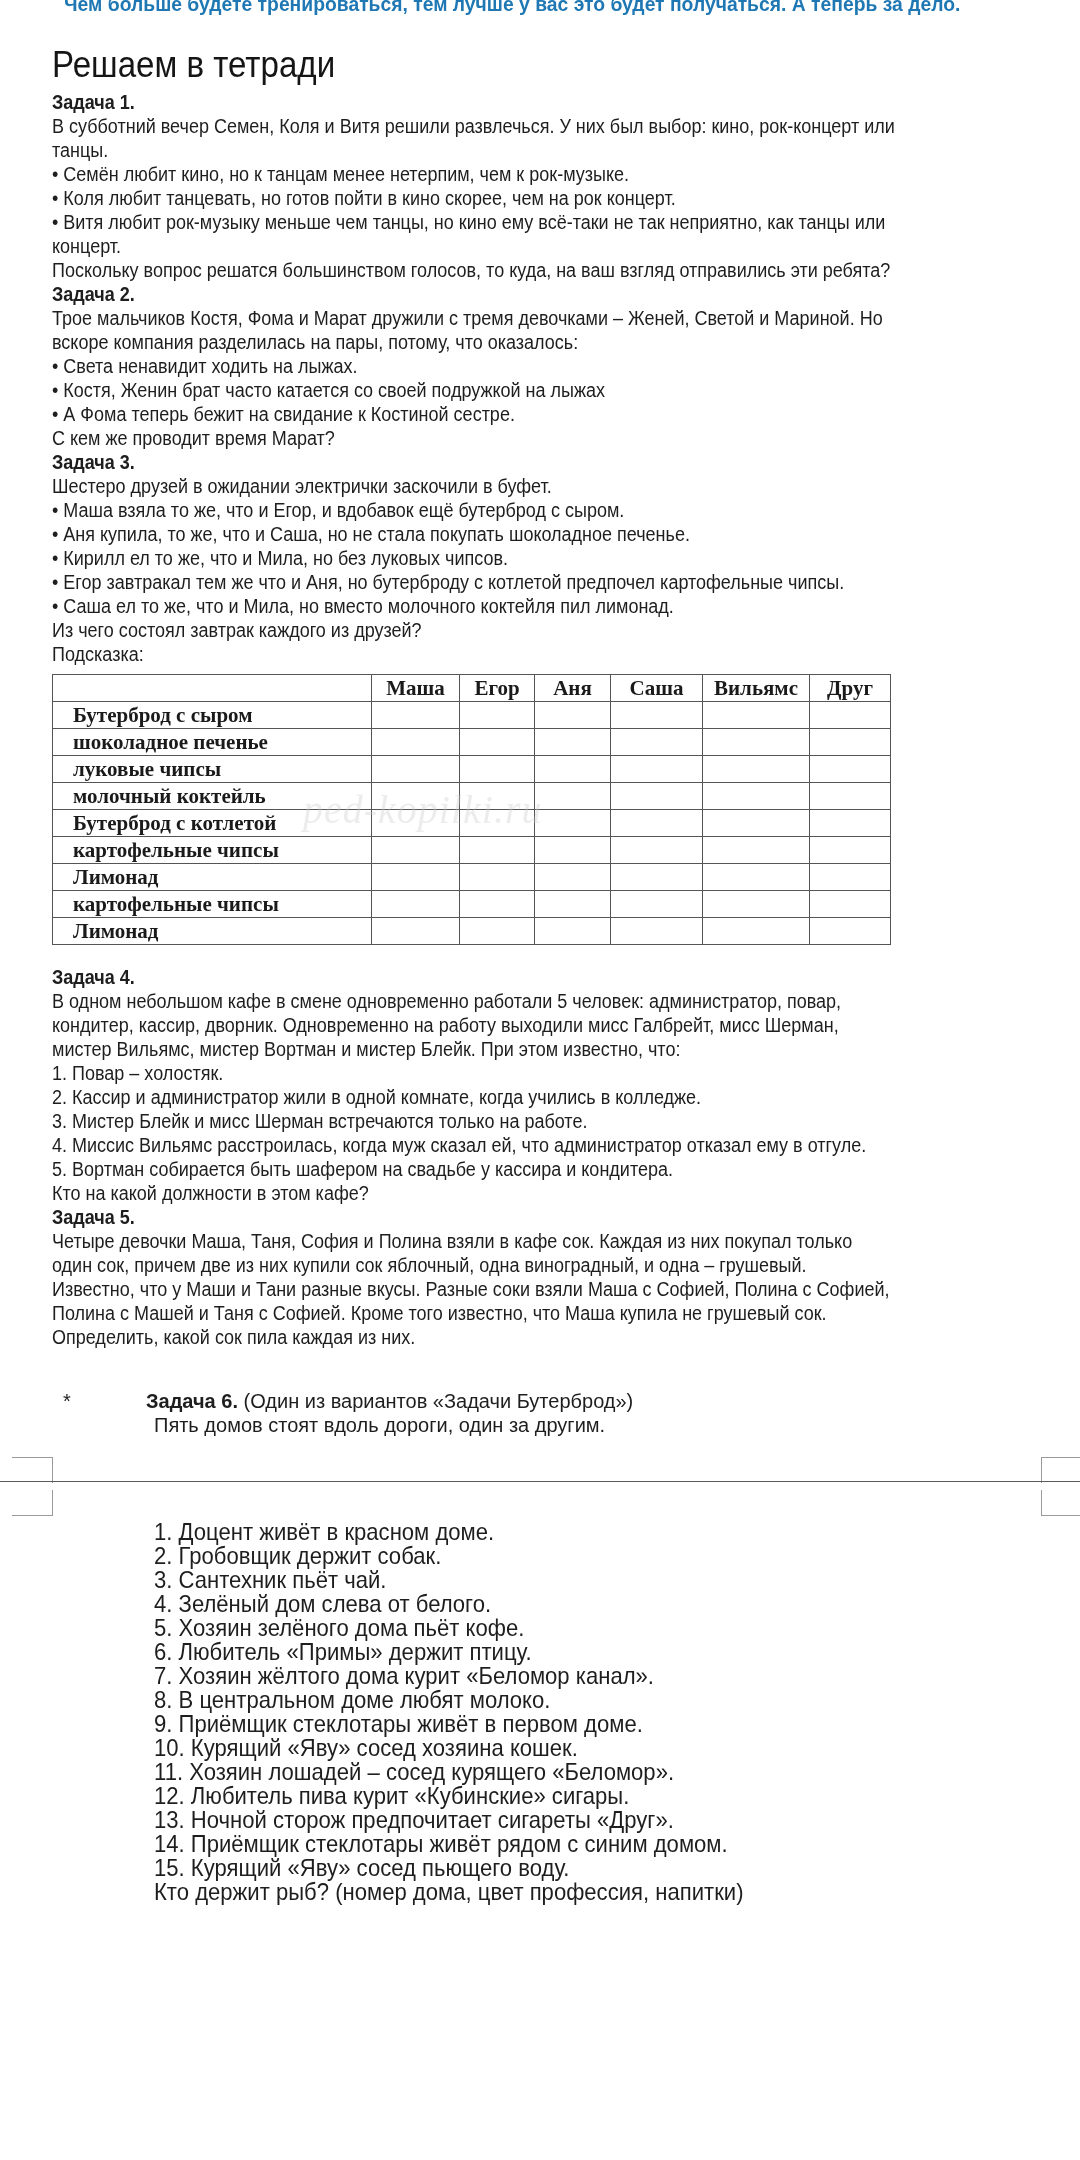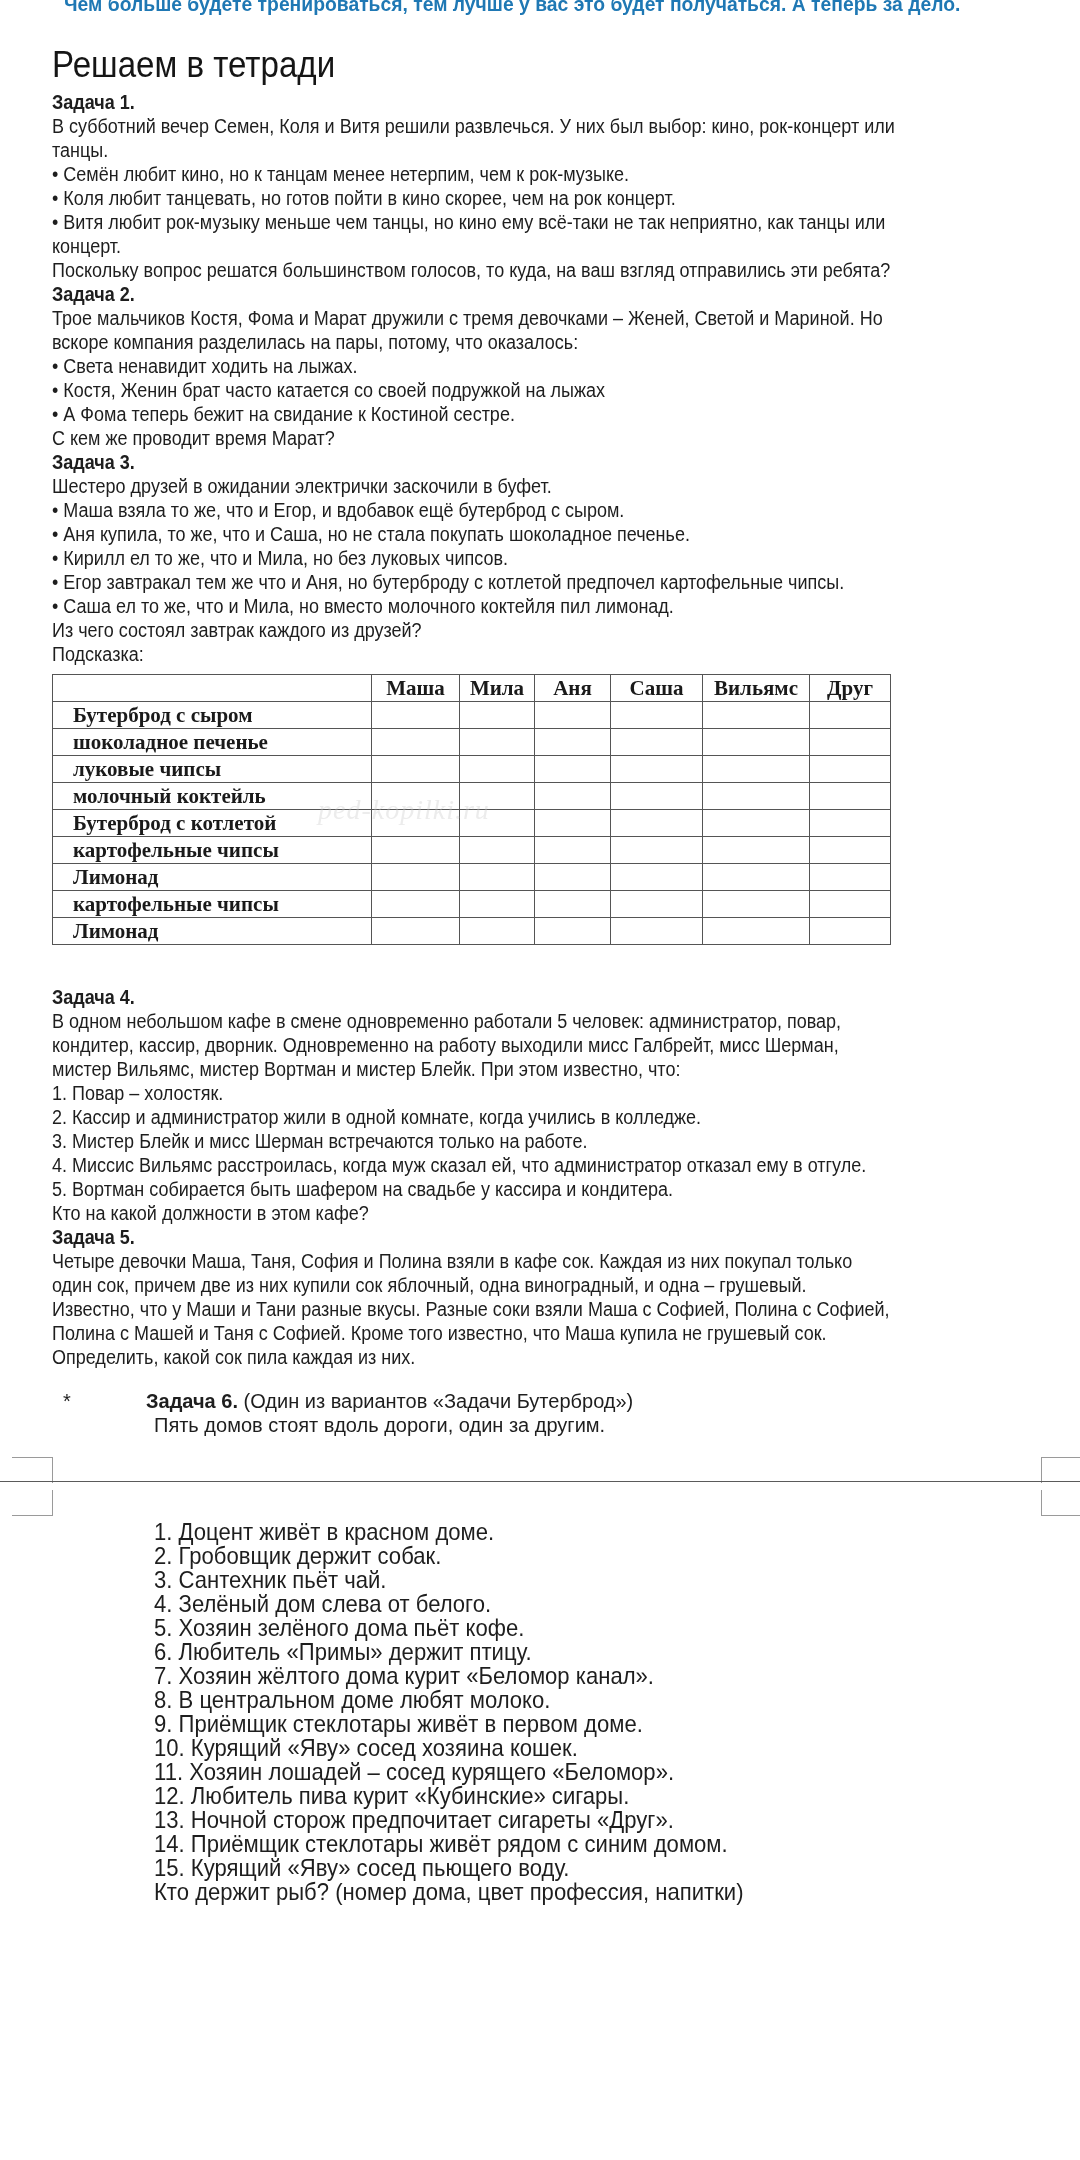--- a/index.html
+++ b/index.html
@@ -48,21 +48,21 @@
       color: #151515;
       transform: scaleX(0.92);
       transform-origin: left top;
     }
     .task-heading {
       font-weight: bold;
     }
     .hint-table-wrap {
       position: relative;
       margin-top: 8px;
-      margin-bottom: 40px;
+      margin-bottom: 20px;
     }
     table.hint-table {
       border-collapse: collapse;
       font-family: "Liberation Serif", "DejaVu Serif", serif;
       font-weight: bold;
       font-size: 21px;
       color: #1a1a1a;
     }
     table.hint-table td, table.hint-table th {
       border: 1.5px solid #555;
@@ -71,25 +71,25 @@
       text-align: center;
       font-weight: bold;
     }
     table.hint-table td.row-label {
       text-align: left;
       white-space: nowrap;
       padding-left: 20px;
     }
     .watermark {
       position: absolute;
-      left: 266px;
+      left: 251px;
       top: 124px;
       font-family: "Liberation Serif", serif;
       font-style: italic;
-      font-size: 28px;
+      font-size: 40px;
       color: rgba(200,200,200,0.35);
       pointer-events: none;
       letter-spacing: 1px;
     }
     .task6-head {
       position: absolute;
       left: 63px;
       top: 1389px;
       font-size: 20px;
       line-height: 24px;
@@ -194,21 +194,21 @@
           <col style="width:75px">
           <col style="width:76px">
           <col style="width:92px">
           <col style="width:107px">
           <col style="width:81px">
         </colgroup>
         <tbody>
             <tr>
           <th></th>
           <th>Маша</th>
-          <th>Мила</th>
+          <th>Егор</th>
           <th>Аня</th>
           <th>Саша</th>
           <th>Вильямс</th>
           <th>Друг</th>
         </tr>
         <tr>
           <td class="row-label">Бутерброд с сыром</td>
           <td></td>
               <td></td>
               <td></td>

